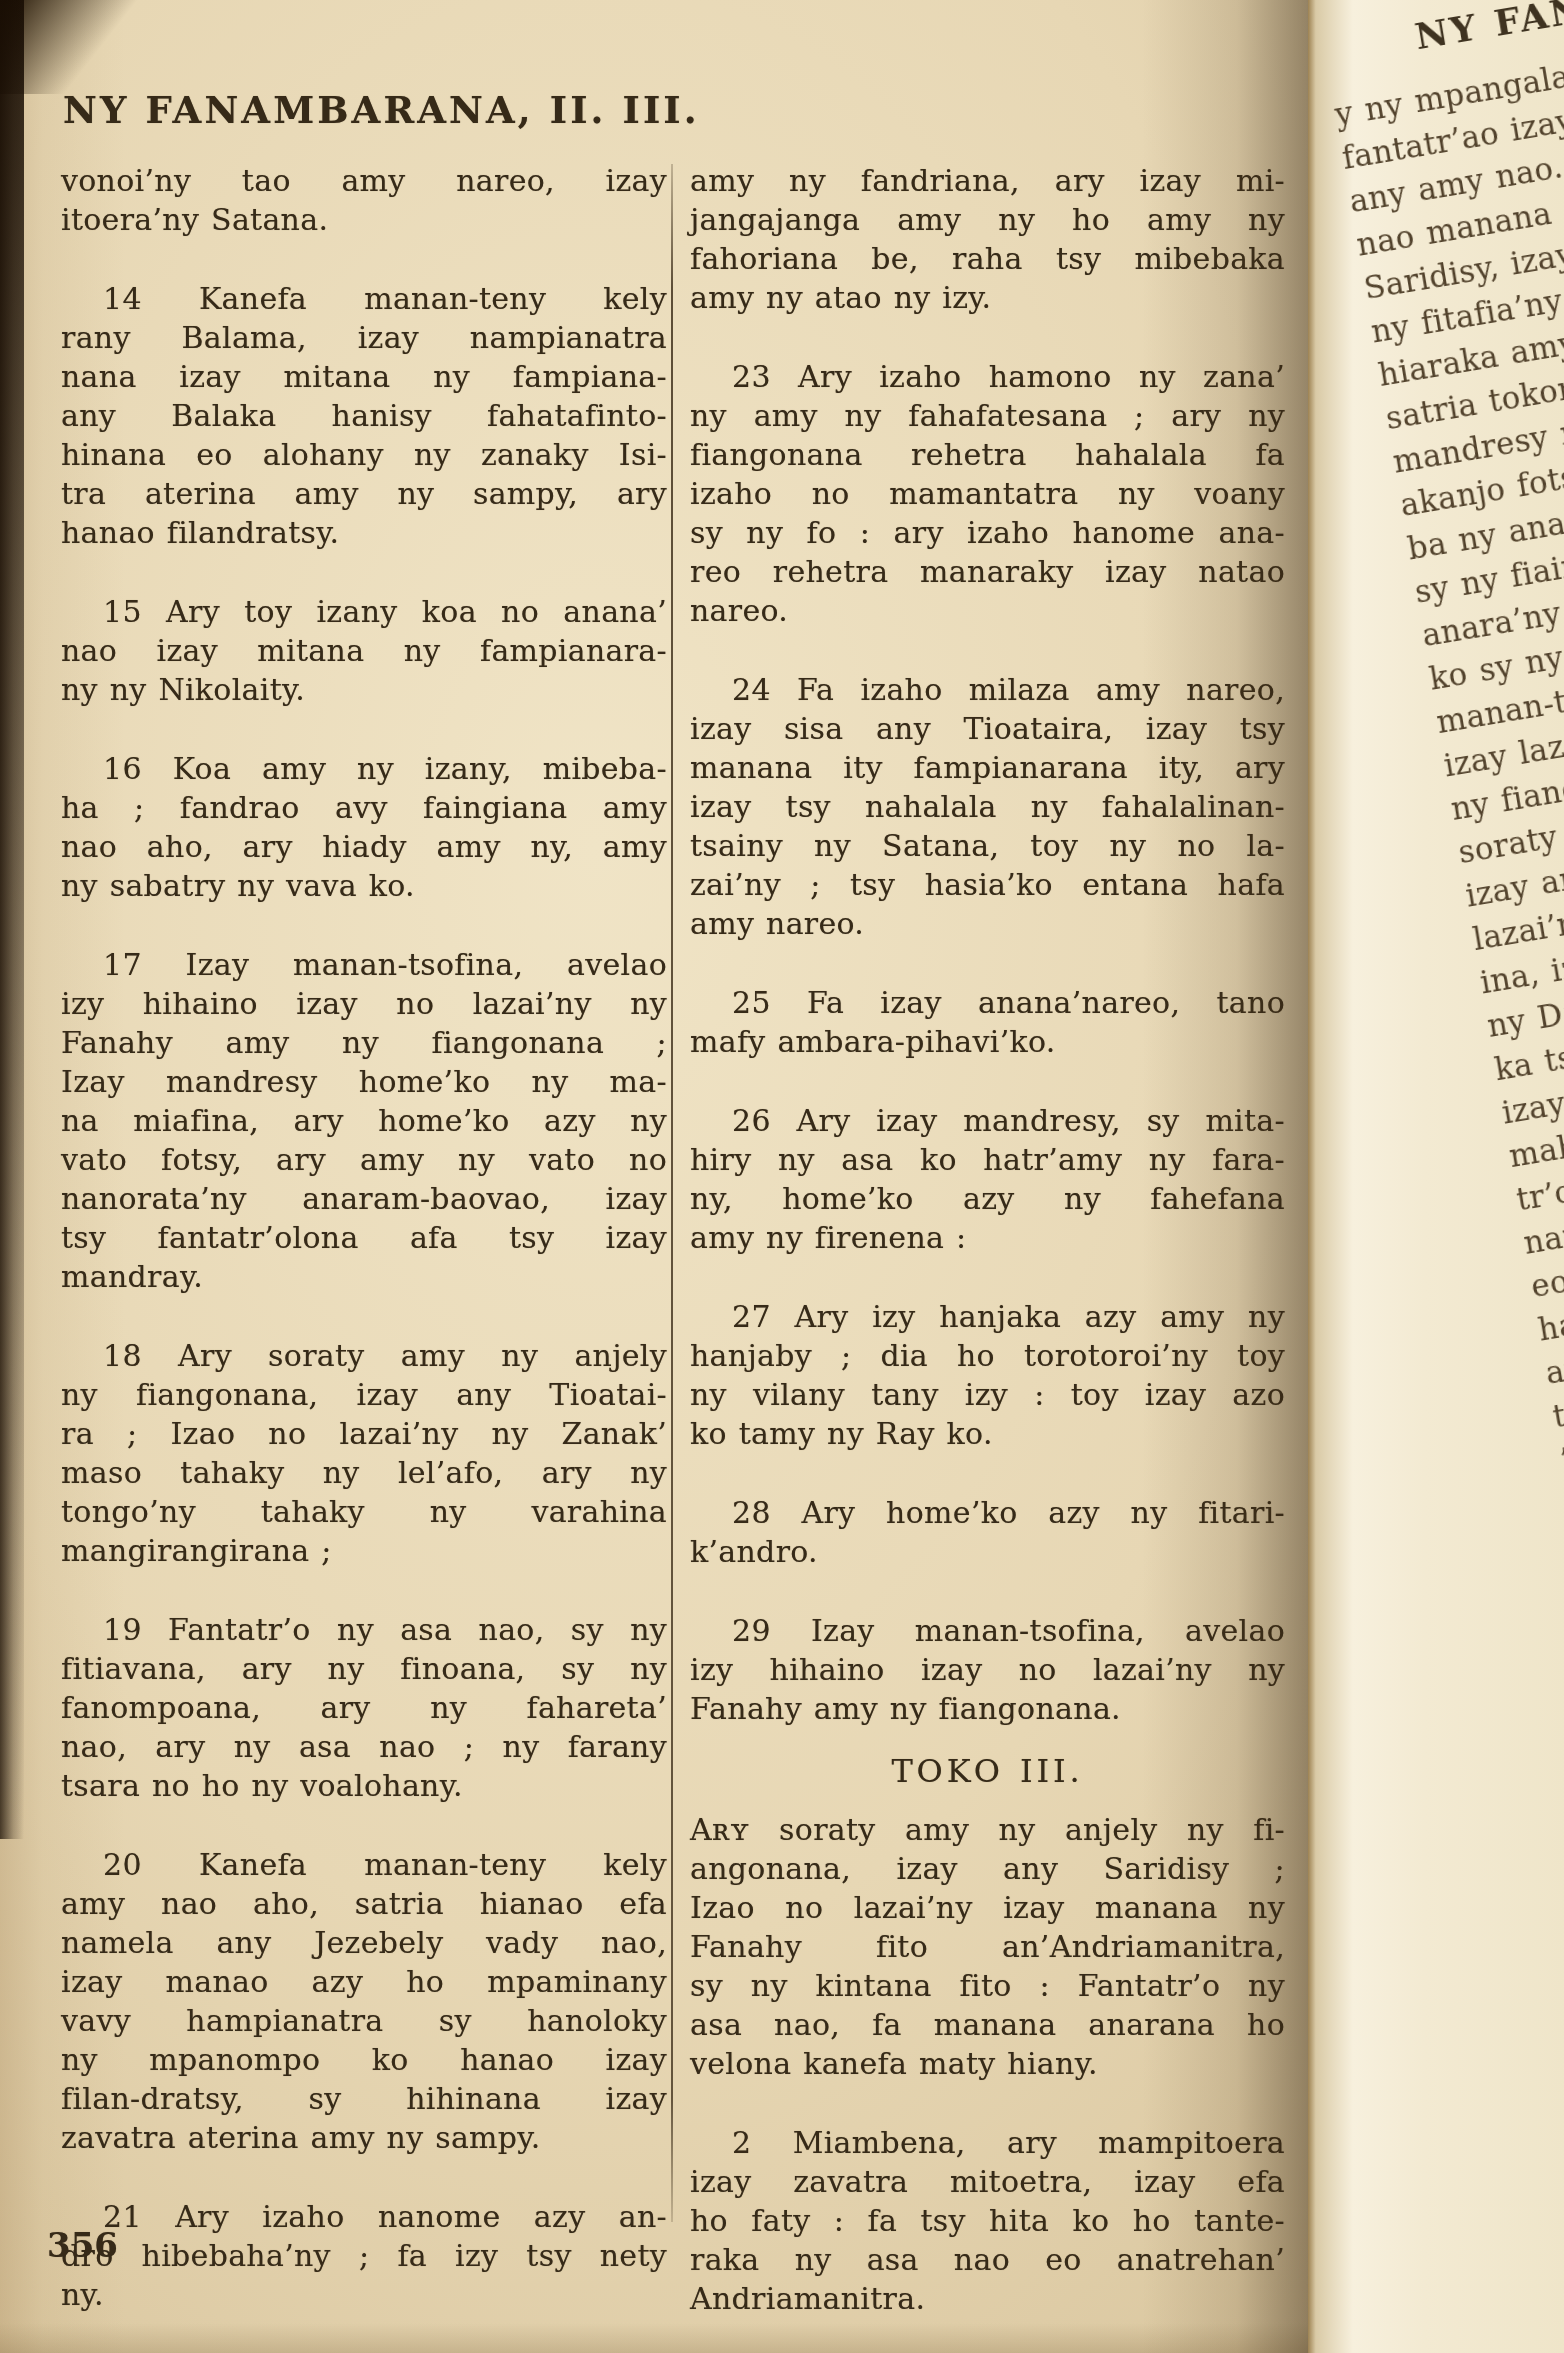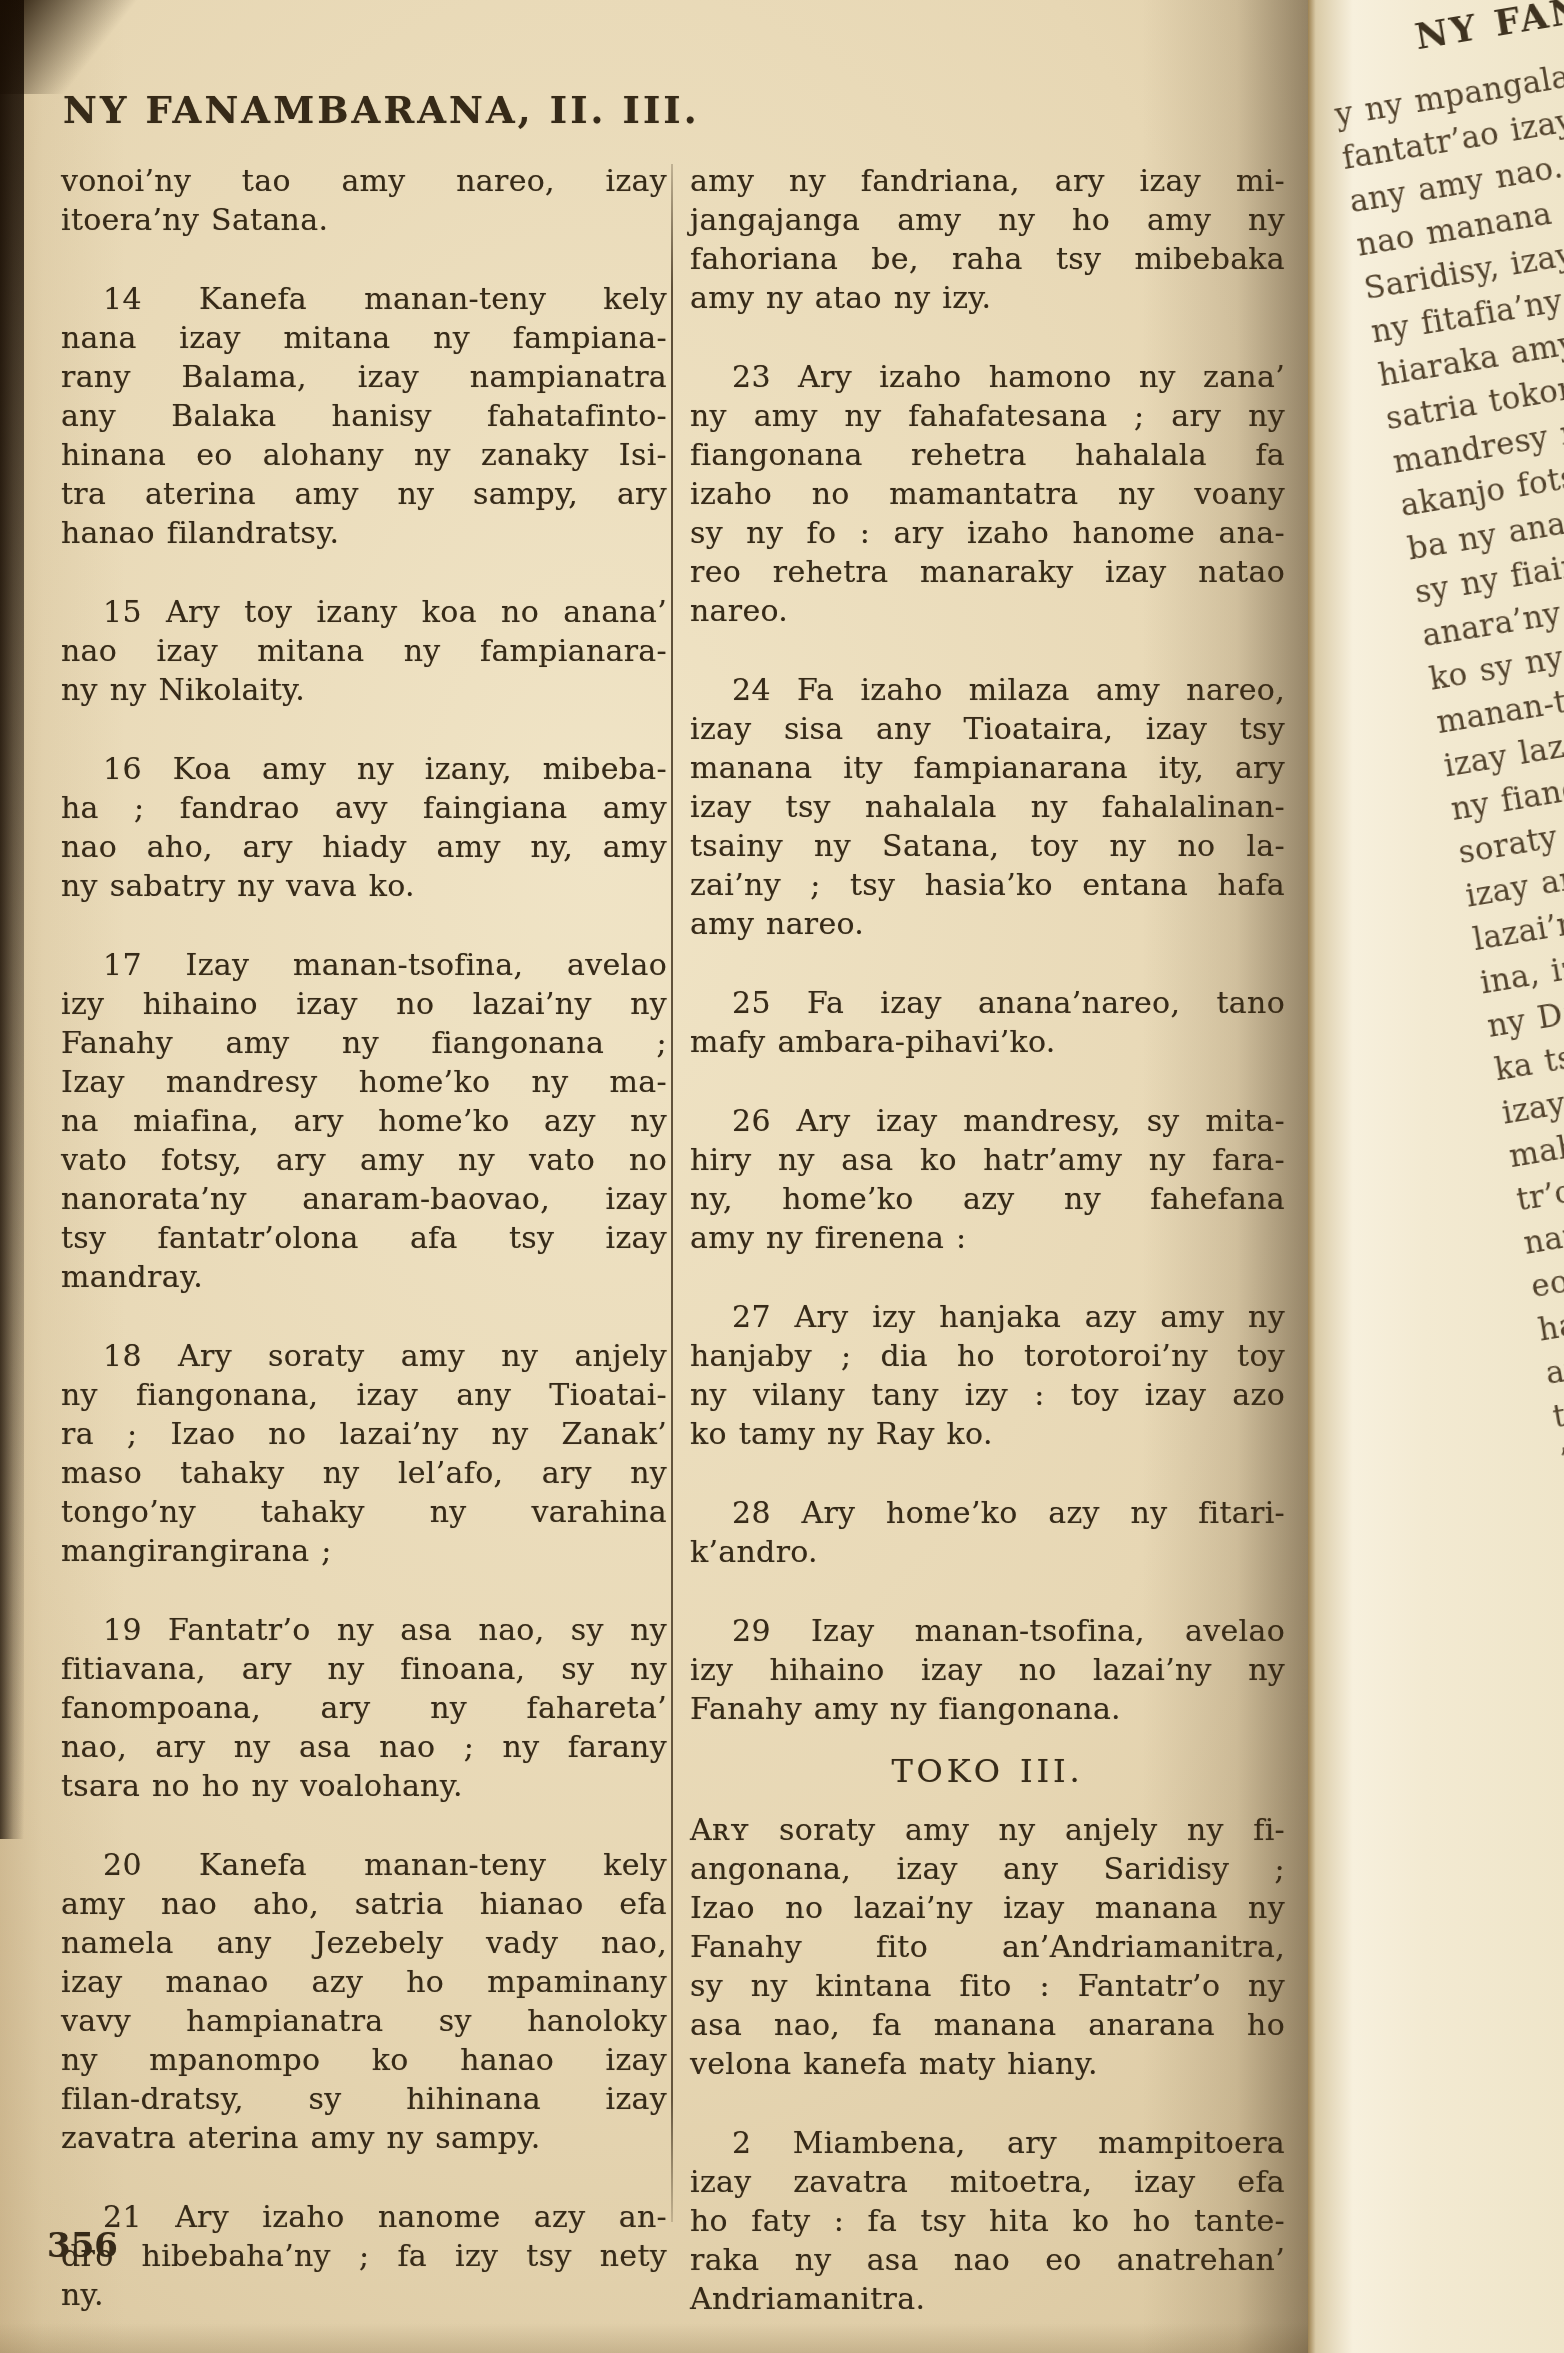--- a/index.html
+++ b/index.html
@@ -72,22 +72,22 @@
   <div class="corner-shadow"></div>
   <div class="left-rim"></div>
   <div class="bottom-rim"></div>
 
   <div class="running-head">NY FANAMBARANA, II. III.</div>
 
   <div class="col col-1">
       <div class="line just">vonoi’ny tao amy nareo, izay</div>
       <div class="line">itoera’ny Satana.</div>
       <div class="line just indent">14 Kanefa manan-teny kely</div>
+      <div class="line just">rany Balama, izay nampianatra</div>
       <div class="line just">nana izay mitana ny fampiana-</div>
-      <div class="line just">rany Balama, izay nampianatra</div>
       <div class="line just">any Balaka hanisy fahatafinto-</div>
       <div class="line just">hinana eo alohany ny zanaky Isi-</div>
       <div class="line just">tra aterina amy ny sampy, ary</div>
       <div class="line">hanao filandratsy.</div>
       <div class="line just indent">15 Ary toy izany koa no anana’</div>
       <div class="line just">nao izay mitana ny fampianara-</div>
       <div class="line">ny ny Nikolaity.</div>
       <div class="line just indent">16 Koa amy ny izany, mibeba-</div>
       <div class="line just">ha ; fandrao avy faingiana amy</div>
       <div class="line just">nao aho, ary hiady amy ny, amy</div>

